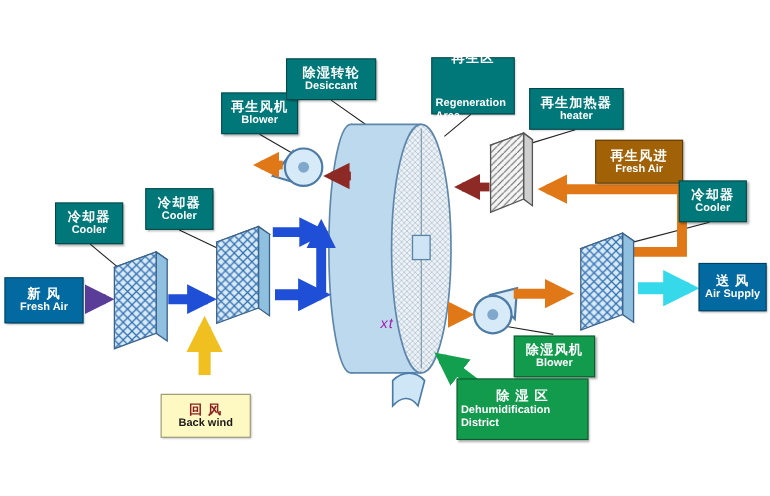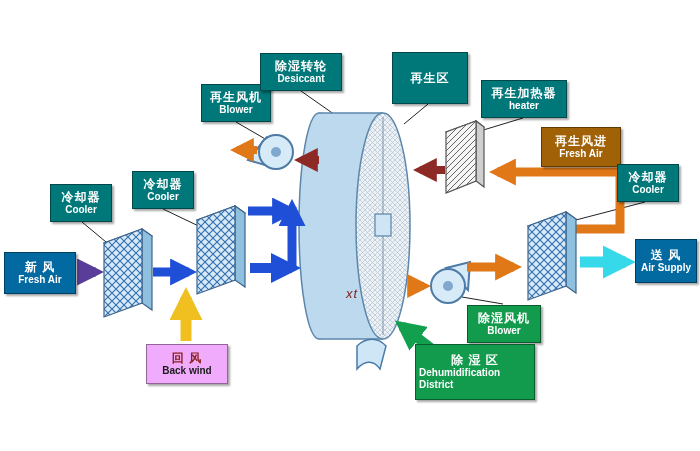--- a/index.html
+++ b/index.html
@@ -13,26 +13,26 @@
     color:#fff;font-weight:bold;line-height:1.18;box-sizing:border-box;padding:2px 3px;
     border:1px solid rgba(0,0,0,.4);box-shadow:1.5px 1.5px 2px rgba(0,0,0,.35);
   }
   .lbl .zh{font-size:12px;letter-spacing:1px;display:block;}
   .lbl .en{font-size:10px;display:block;}
   .teal{background:#00787a;}
   .purple{background:#0369a1;}
   .orange{background:#d2711f;}
   .navy{background:#a16207;}
   .green{background:#129a4d;}
-  .yellow{background:#f0abfc;}
+  .yellow{background:#fef9c3;margin-top:14px;}
   .yellow .zh{color:#8b2020;}
   .yellow .en{color:#1a1a1a;}
   .break .en{word-break:break-all;}
   .watermark{
-    position:absolute;z-index:6;color:#7f1d1d;font-size:13px;font-style:italic;letter-spacing:1px;
+    position:absolute;z-index:6;color:#a21caf;font-size:13px;font-style:italic;letter-spacing:1px;
   }
 </style>
 </head>
 <body>
 
 <div class="stage">
 
   <svg width="700" height="451" viewBox="0 0 700 451">
     <defs>
       <pattern id="pat-cooler" width="8" height="8" patternUnits="userSpaceOnUse">
@@ -174,20 +174,21 @@
   </div>
 
 
   <div class="lbl teal" style="left:260px;top:53px;width:82px;height:38px;">
     <span class="zh">除湿转轮</span>
     <span class="en">Desiccant</span>
   </div>
 
   <div class="lbl teal break" style="left:392px;top:52px;width:76px;height:52px;gap:29px;">
     <span class="zh">再生区</span>
+    <span class="en">Regeneration Area</span>
   </div>
 
   <div class="lbl teal" style="left:481px;top:80px;width:86px;height:38px;">
     <span class="zh">再生加热器</span>
     <span class="en">heater</span>
   </div>
 
   <div class="lbl navy" style="left:541px;top:127px;width:80px;height:40px;">
     <span class="zh">再生风进</span>
     <span class="en">Fresh Air</span>

